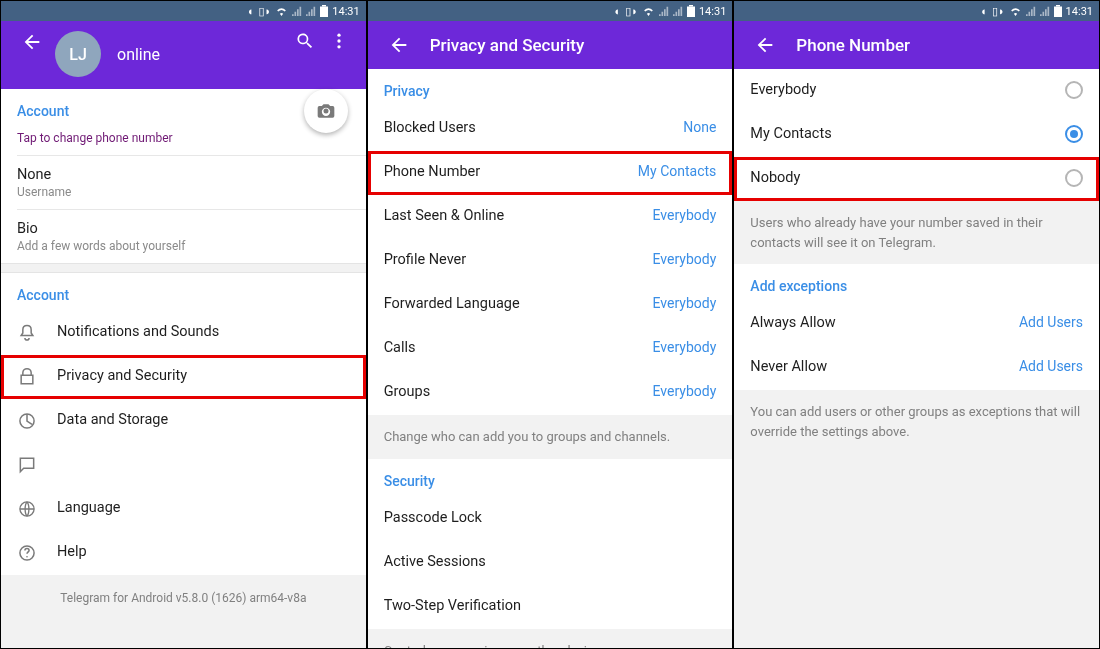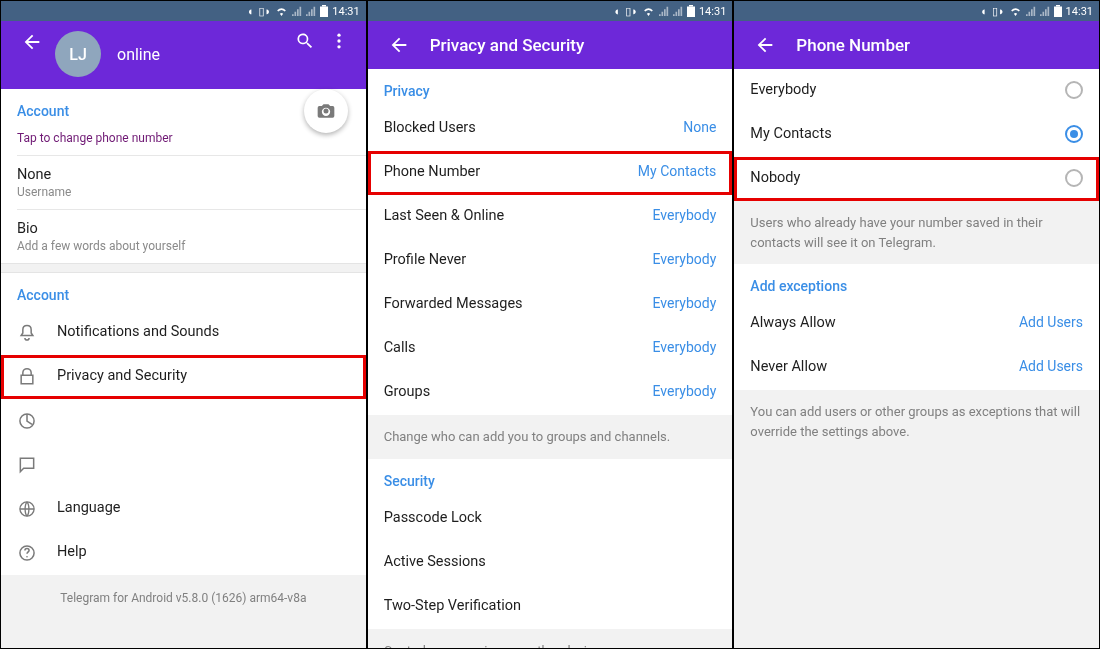--- a/index.html
+++ b/index.html
@@ -222,20 +222,21 @@
         <div class="label">Privacy and Security</div>
       </div>
 
       <div class="row">
         <div class="icon-slot">
           <svg width="20" height="20" viewBox="0 0 24 24">
               <circle cx="12" cy="12" r="8.5" fill="none" stroke="#7a7a7a" stroke-width="1.8"></circle>
               <path fill="none" stroke="#7a7a7a" stroke-width="1.8" d="M12 3.5v8.5l6 4"></path>
             </svg>
         </div>
+        <div class="label">Data and Storage</div>
       </div>
 
       <div class="row">
         <div class="icon-slot">
           <svg width="20" height="20" viewBox="0 0 24 24">
               <path fill="none" stroke="#7a7a7a" stroke-width="1.8" d="M4 4h16v12H8l-4 4z"></path>
             </svg>
         </div>
       </div>
 
@@ -312,21 +313,21 @@
       </div>
       <div class="row">
         <div class="label">Last Seen &amp; Online</div>
         <div class="value">Everybody</div>
       </div>
       <div class="row">
         <div class="label">Profile Never</div>
         <div class="value">Everybody</div>
       </div>
       <div class="row">
-        <div class="label">Forwarded Messages</div>
+        <div class="label">Forwarded Language</div>
         <div class="value">Everybody</div>
       </div>
       <div class="row">
         <div class="label">Calls</div>
         <div class="value">Everybody</div>
       </div>
       <div class="row">
         <div class="label">Groups</div>
         <div class="value">Everybody</div>
       </div>

